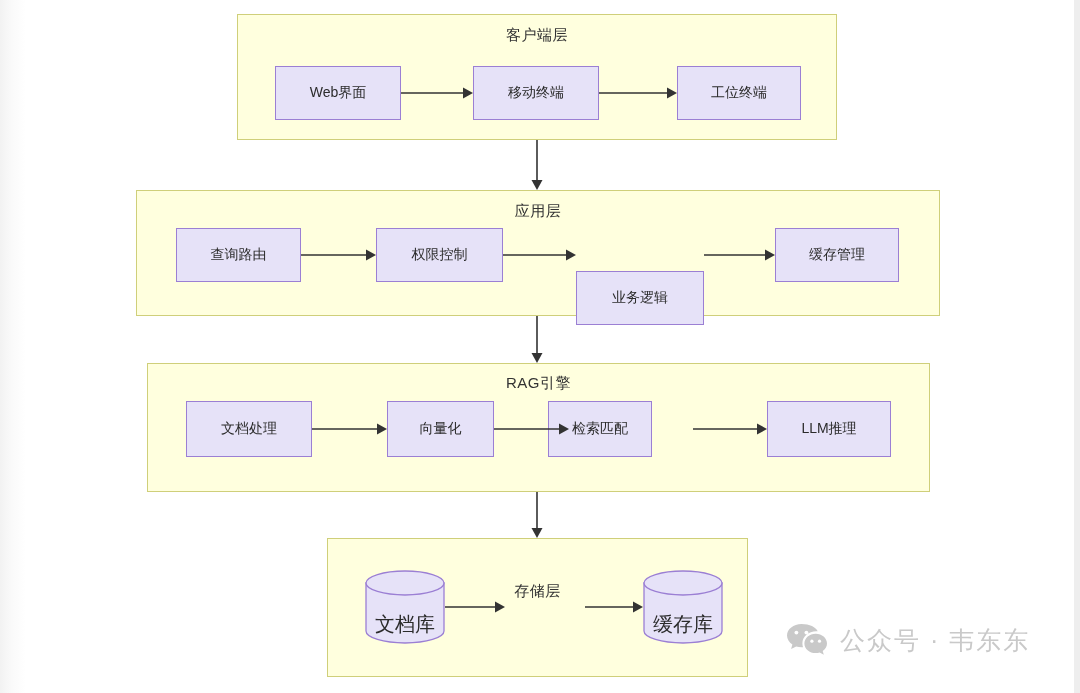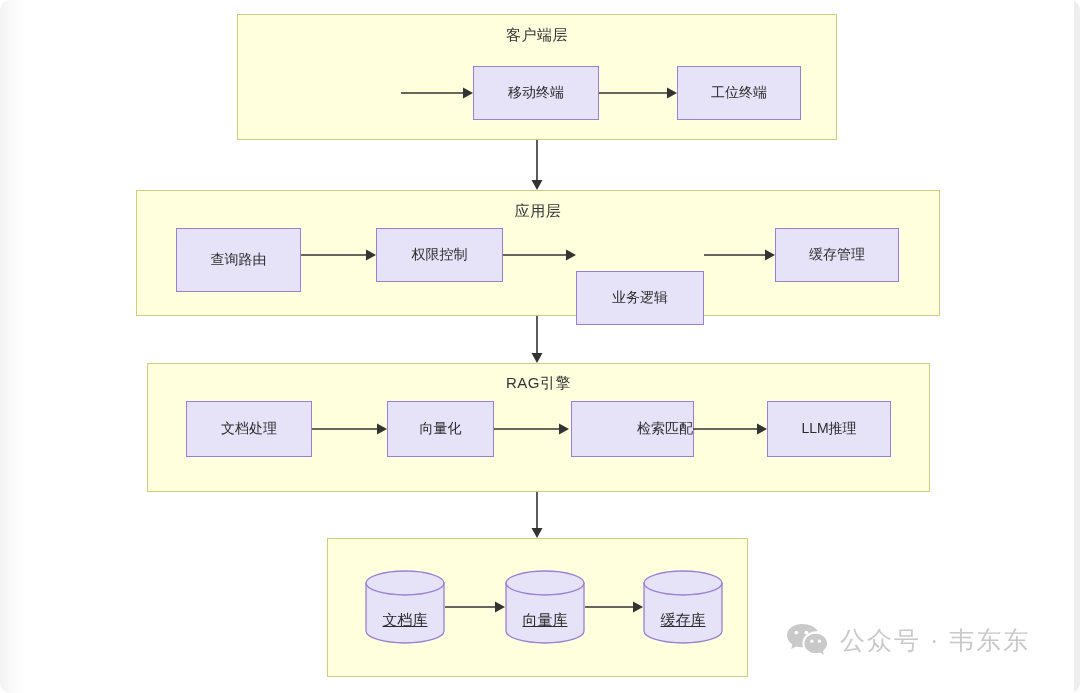--- a/index.html
+++ b/index.html
@@ -12,21 +12,20 @@
     background: #ffffff;
     font-family: "Liberation Sans", "DejaVu Sans", sans-serif;
     overflow: hidden;
   }
   #canvas {
     position: relative;
     width: 1080px;
     height: 693px;
     background: #ffffff;
     overflow: hidden;
-    border-radius: 10px;
   }
   
   .page-edge-left {
     position: absolute;
     left: 0; top: 0;
     width: 26px; height: 693px;
     background: linear-gradient(to right, #f2f2f2 0%, #fafafa 45%, #ffffff 100%);
     pointer-events: none;
   }
   .page-edge-right {
@@ -71,24 +70,23 @@
 
   
   .cyl {
     position: absolute;
   }
   .cyl svg { display: block; }
   .cyl-label {
     position: absolute;
     left: 0; right: 0;
     text-align: center;
-    font-size: 15px;
+    font-size: 20px;
     color: #2b2b2b;
     white-space: nowrap;
-    text-decoration: underline;
   }
 
   
   .conn {
     position: absolute;
     overflow: visible;
   }
   .conn line { stroke: #333333; stroke-width: 1.6; }
   .conn polygon { fill: #333333; }
 
@@ -110,20 +108,23 @@
 <body>
 
 <div id="canvas">
 
   <div class="page-edge-left"></div>
   <div class="page-edge-right"></div>
 
   <div class="layer" style="left:237px; top:14px; width:600px; height:126px;">
     <div class="layer-title" style="top:11px;">客户端层</div>
 
+    <div class="node" style="left:37px; top:51px; width:126px; height:54px;">
+      <span>Web界面</span>
+    </div>
     <div class="node" style="left:235px; top:51px; width:126px; height:54px;">
       <span>移动终端</span>
     </div>
     <div class="node" style="left:439px; top:51px; width:124px; height:54px;">
       <span>工位终端</span>
     </div>
 
     <svg class="conn" style="left:163px; top:67px; width:72px; height:22px;" viewBox="0 0 72 22">
       <line x1="0" y1="11" x2="62" y2="11"></line>
       <polygon points="62,5.5 72,11 62,16.5"></polygon>
@@ -135,21 +136,21 @@
   </div>
 
   <svg class="conn" style="left:526px; top:140px; width:22px; height:50px;" viewBox="0 0 22 50">
     <line x1="11" y1="0" x2="11" y2="40"></line>
     <polygon points="5.5,40 16.5,40 11,50"></polygon>
   </svg>
 
   <div class="layer" style="left:136px; top:190px; width:804px; height:126px;">
     <div class="layer-title" style="top:11px;">应用层</div>
 
-    <div class="node" style="left:39px; top:37px; width:125px; height:64px;">
+    <div class="node" style="left:39px; top:37px; width:125px; height:54px;">
       <span>查询路由</span>
     </div>
     <div class="node" style="left:239px; top:37px; width:127px; height:54px;font-family:Liberation Serif, serif;">
       <span>权限控制</span>
     </div>
     <div class="node" style="left:439px; top:37px; width:128px; height:54px;margin-top:43px;">
       <span>业务逻辑</span>
     </div>
     <div class="node" style="left:638px; top:37px; width:124px; height:54px;">
       <span>缓存管理</span>
@@ -176,21 +177,21 @@
 
   <div class="layer" style="left:147px; top:363px; width:783px; height:129px;">
     <div class="layer-title" style="top:10px;">RAG引擎</div>
 
     <div class="node" style="left:38px; top:37px; width:126px; height:56px;">
       <span>文档处理</span>
     </div>
     <div class="node" style="left:239px; top:37px; width:107px; height:56px;">
       <span>向量化</span>
     </div>
-    <div class="node" style="left:423px; top:37px; width:123px; height:56px;justify-content:flex-end;">
+    <div class="node" style="left:400px; top:37px; width:104px; height:56px;">
       <span>检索匹配</span>
     </div>
     <div class="node" style="left:619px; top:37px; width:124px; height:56px;">
       <span>LLM推理</span>
     </div>
 
     <svg class="conn" style="left:164px; top:54px; width:75px; height:22px;" viewBox="0 0 75 22">
       <line x1="0" y1="11" x2="65" y2="11"></line>
       <polygon points="65,5.5 75,11 65,16.5"></polygon>
     </svg>
@@ -213,27 +214,20 @@
     <div class="layer-title" style="top:9px;margin-top:34px;">存储层</div>
 
     <div class="cyl" style="left:37px; top:31px; width:80px; height:74px;">
       <svg width="80" height="74" viewBox="0 0 80 74">
         <path d="M1,13 L1,61 A39,12 0 0 0 79,61 L79,13 Z" fill="#e6e2f8" stroke="#9b7fd4" stroke-width="1.3"></path>
         <ellipse cx="40" cy="13" rx="39" ry="12" fill="#e6e2f8" stroke="#9b7fd4" stroke-width="1.3"></ellipse>
       </svg>
       <div class="cyl-label" style="top:41px;">文档库</div>
     </div>
 
-    <div class="cyl" style="left:177px; top:31px; width:80px; height:74px;">
-      <svg width="80" height="74" viewBox="0 0 80 74">
-        <path d="M1,13 L1,61 A39,12 0 0 0 79,61 L79,13 Z" fill="#e6e2f8" stroke="#9b7fd4" stroke-width="1.3"></path>
-        <ellipse cx="40" cy="13" rx="39" ry="12" fill="#e6e2f8" stroke="#9b7fd4" stroke-width="1.3"></ellipse>
-      </svg>
-      <div class="cyl-label" style="top:41px;">向量库</div>
-    </div>
 
     <div class="cyl" style="left:315px; top:31px; width:80px; height:74px;">
       <svg width="80" height="74" viewBox="0 0 80 74">
         <path d="M1,13 L1,61 A39,12 0 0 0 79,61 L79,13 Z" fill="#e6e2f8" stroke="#9b7fd4" stroke-width="1.3"></path>
         <ellipse cx="40" cy="13" rx="39" ry="12" fill="#e6e2f8" stroke="#9b7fd4" stroke-width="1.3"></ellipse>
       </svg>
       <div class="cyl-label" style="top:41px;">缓存库</div>
     </div>
 
     <svg class="conn" style="left:117px; top:57px; width:60px; height:22px;" viewBox="0 0 60 22">

